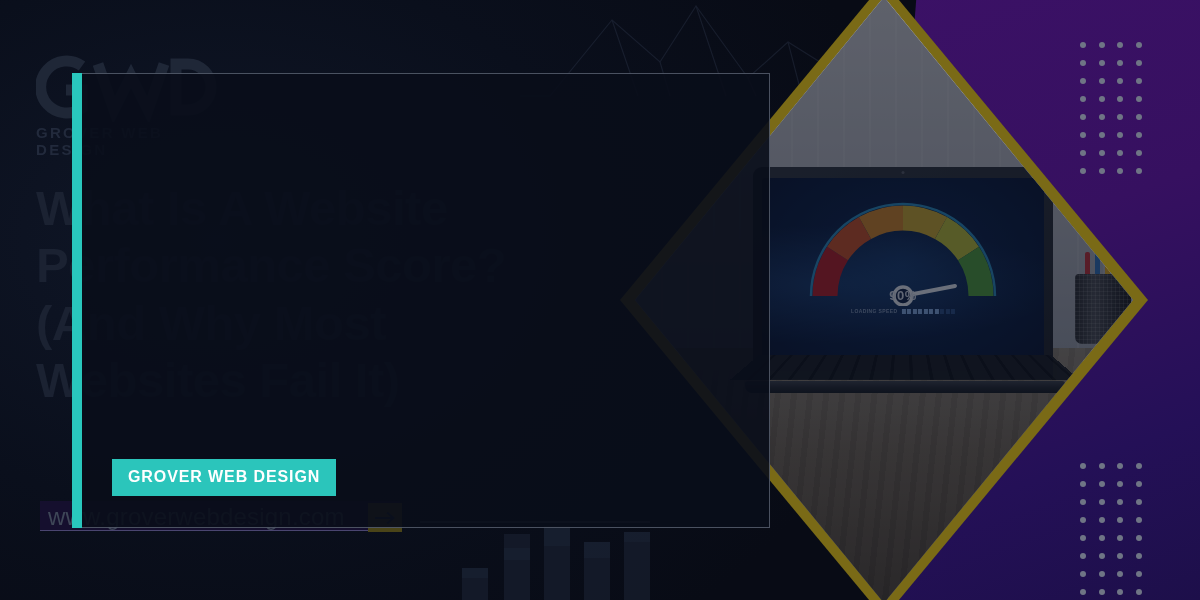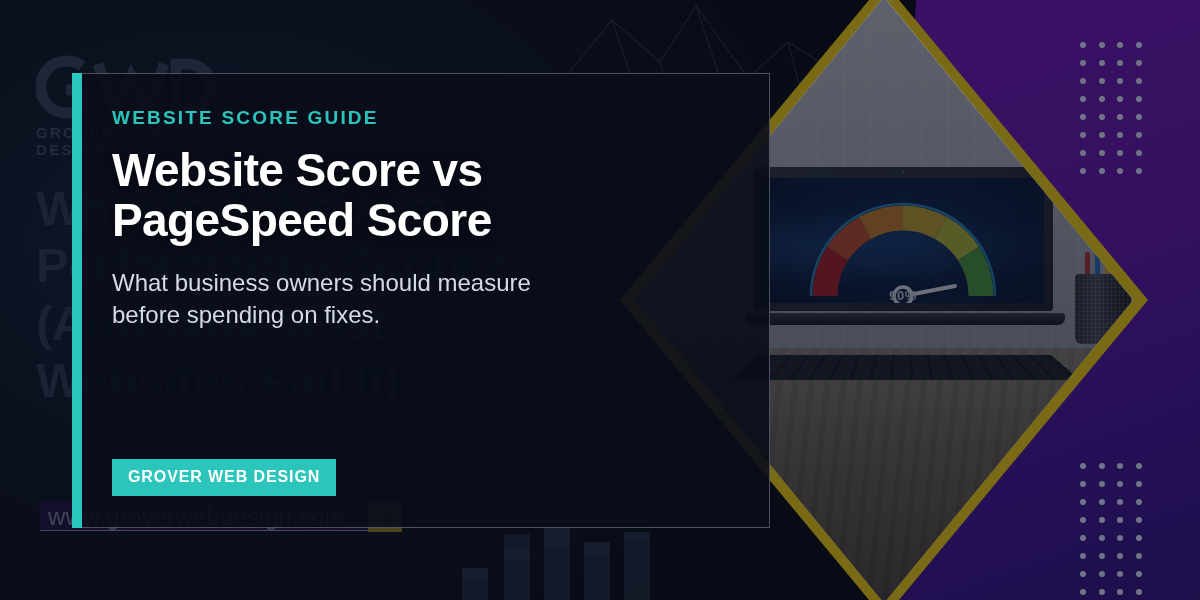--- a/index.html
+++ b/index.html
@@ -86,21 +86,21 @@
   .wall-stripes { position:absolute; inset:0; opacity:.25;
     background:repeating-linear-gradient(90deg,rgba(255,255,255,.35) 0 2px,transparent 2px 26px); }
   .desk { position:absolute; left:0; bottom:0; right:0; height:42%;
           background:linear-gradient(180deg,#8a8377 0%,#6f6557 40%,#4f463a 100%); }
   .desk-grain { position:absolute; inset:0; opacity:.35;
     background:repeating-linear-gradient(96deg,rgba(0,0,0,.18) 0 6px,rgba(255,255,255,.05) 6px 16px); }
 
   
   .laptop { position:absolute; left:110px; top:170px; width:320px; }
   .lid {
-    width:300px; height:144px; margin-left:8px;
+    width:300px; height:212px; margin-left:8px;
     background:linear-gradient(160deg,#303742 0%,#262c36 60%,#1d222b 100%);
     border-radius:9px 9px 3px 3px; padding:11px 9px 8px;
     position:relative;
   }
   .cam { position:absolute; left:50%; top:4px; width:3px; height:3px; border-radius:50%;
          background:#555c68; transform:translateX(-50%); }
   .screen {
     width:100%; height:100%; border-radius:2px; position:relative; overflow:hidden;
     background:radial-gradient(ellipse at 50% 45%,#123160 0%,#0c2148 45%,#081634 100%);
   }
@@ -374,23 +374,16 @@
             </div>
         </div>
       </div>
       <div class="photo-dim"></div>
     </div>
   </div>
 
   <div class="card"></div>
   <div class="accent-bar"></div>
 
-  <div class="content">
-    <div class="eyebrow">WEBSITE SCORE GUIDE</div>
-    <h1 class="headline">Website Score vs
-PageSpeed Score</h1>
-    <p class="subhead">What business owners should measure
-before spending on fixes.</p>
-  </div>
 
   <div class="badge">GROVER WEB DESIGN</div>
 
 </div>
 
 </body></html>

